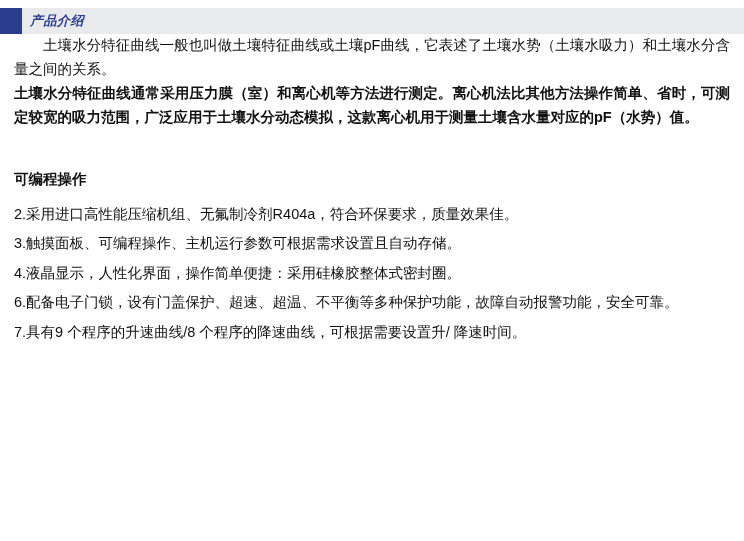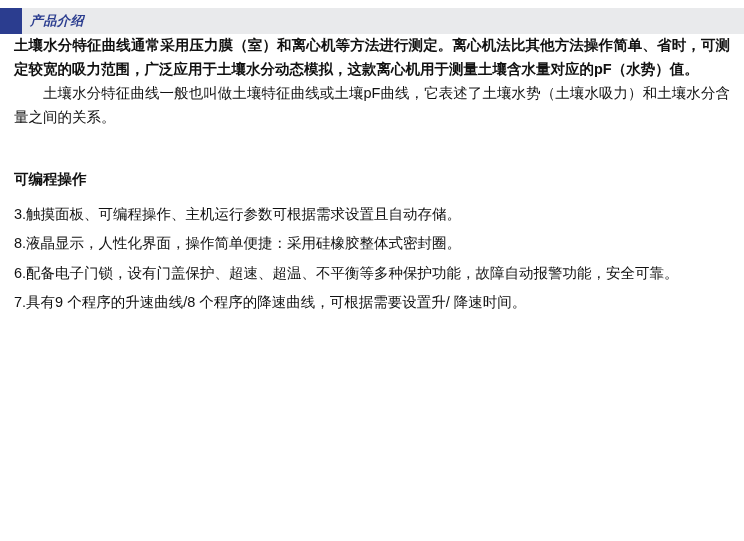--- a/index.html
+++ b/index.html
@@ -94,27 +94,28 @@
 
 <div class="page">
 
   <div class="header-bar">
     <div class="header-accent"></div>
     <div class="header-title">产品介绍</div>
   </div>
 
   <div class="content">
 
+    <p class="para intro-para">土壤水分特征曲线一般也叫做土壤特征曲线或土壤pF曲线，它表述了土壤水势（土壤水吸力）和土壤水分含量之间的关系。</p>
+
     <p class="para bold-para">土壤水分特征曲线通常采用压力膜（室）和离心机等方法进行测定。离心机法比其他方法操作简单、省时，可测定较宽的吸力范围，广泛应用于土壤水分动态模拟，这款离心机用于测量土壤含水量对应的pF（水势）值。</p>
-
-    <p class="para intro-para">土壤水分特征曲线一般也叫做土壤特征曲线或土壤pF曲线，它表述了土壤水势（土壤水吸力）和土壤水分含量之间的关系。</p>
 
     <div class="section-heading">可编程操作</div>
 
     <ul class="spec-list">
+      <li>2.采用进口高性能压缩机组、无氟制冷剂R404a，符合环保要求，质量效果佳。</li>
       <li>3.触摸面板、可编程操作、主机运行参数可根据需求设置且自动存储。</li>
-      <li>8.液晶显示，人性化界面，操作简单便捷：采用硅橡胶整体式密封圈。</li>
+      <li>4.液晶显示，人性化界面，操作简单便捷：采用硅橡胶整体式密封圈。</li>
       <li>6.配备电子门锁，设有门盖保护、超速、超温、不平衡等多种保护功能，故障自动报警功能，安全可靠。</li>
       <li>7.具有9 个程序的升速曲线/8 个程序的降速曲线，可根据需要设置升/ 降速时间。</li>
     </ul>
 
   </div>
 </div>
 
 </body></html>

